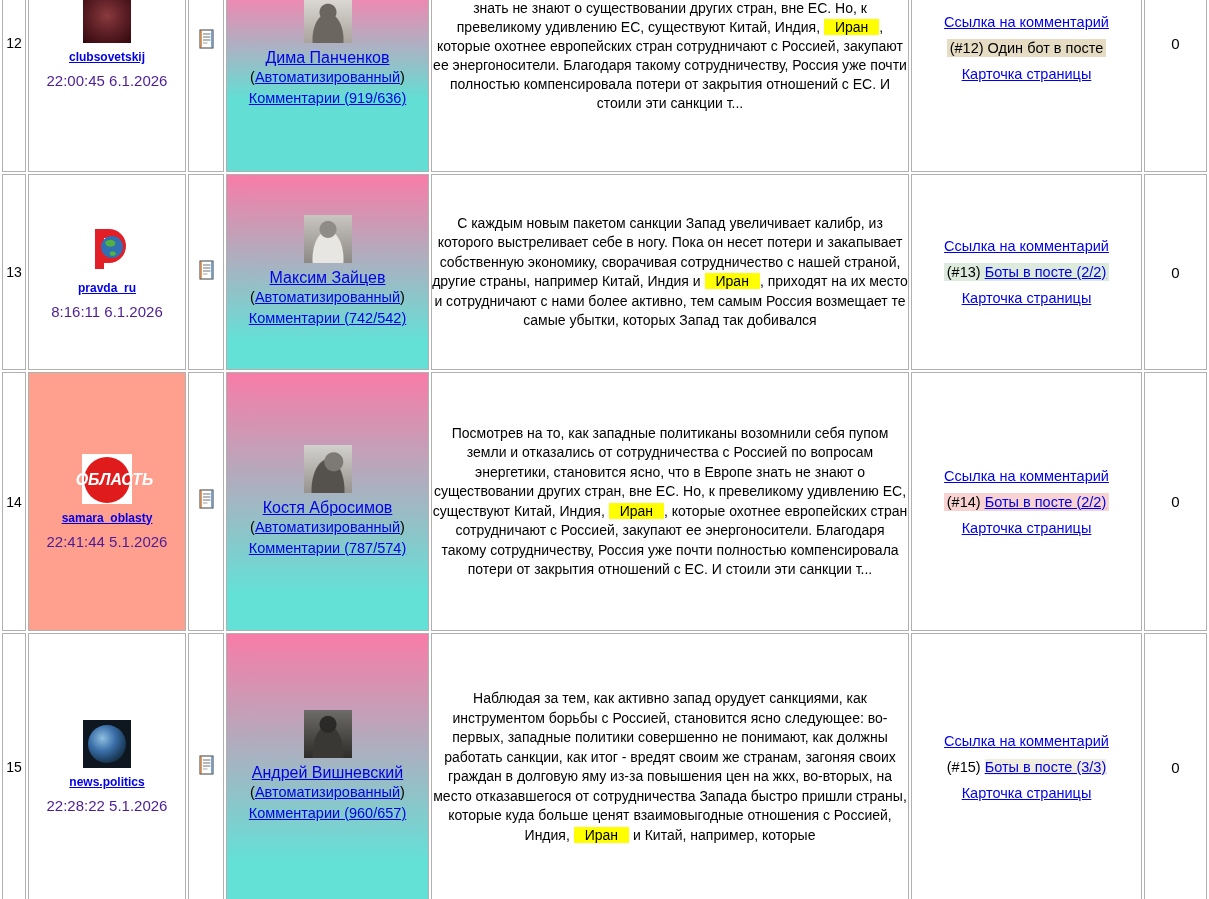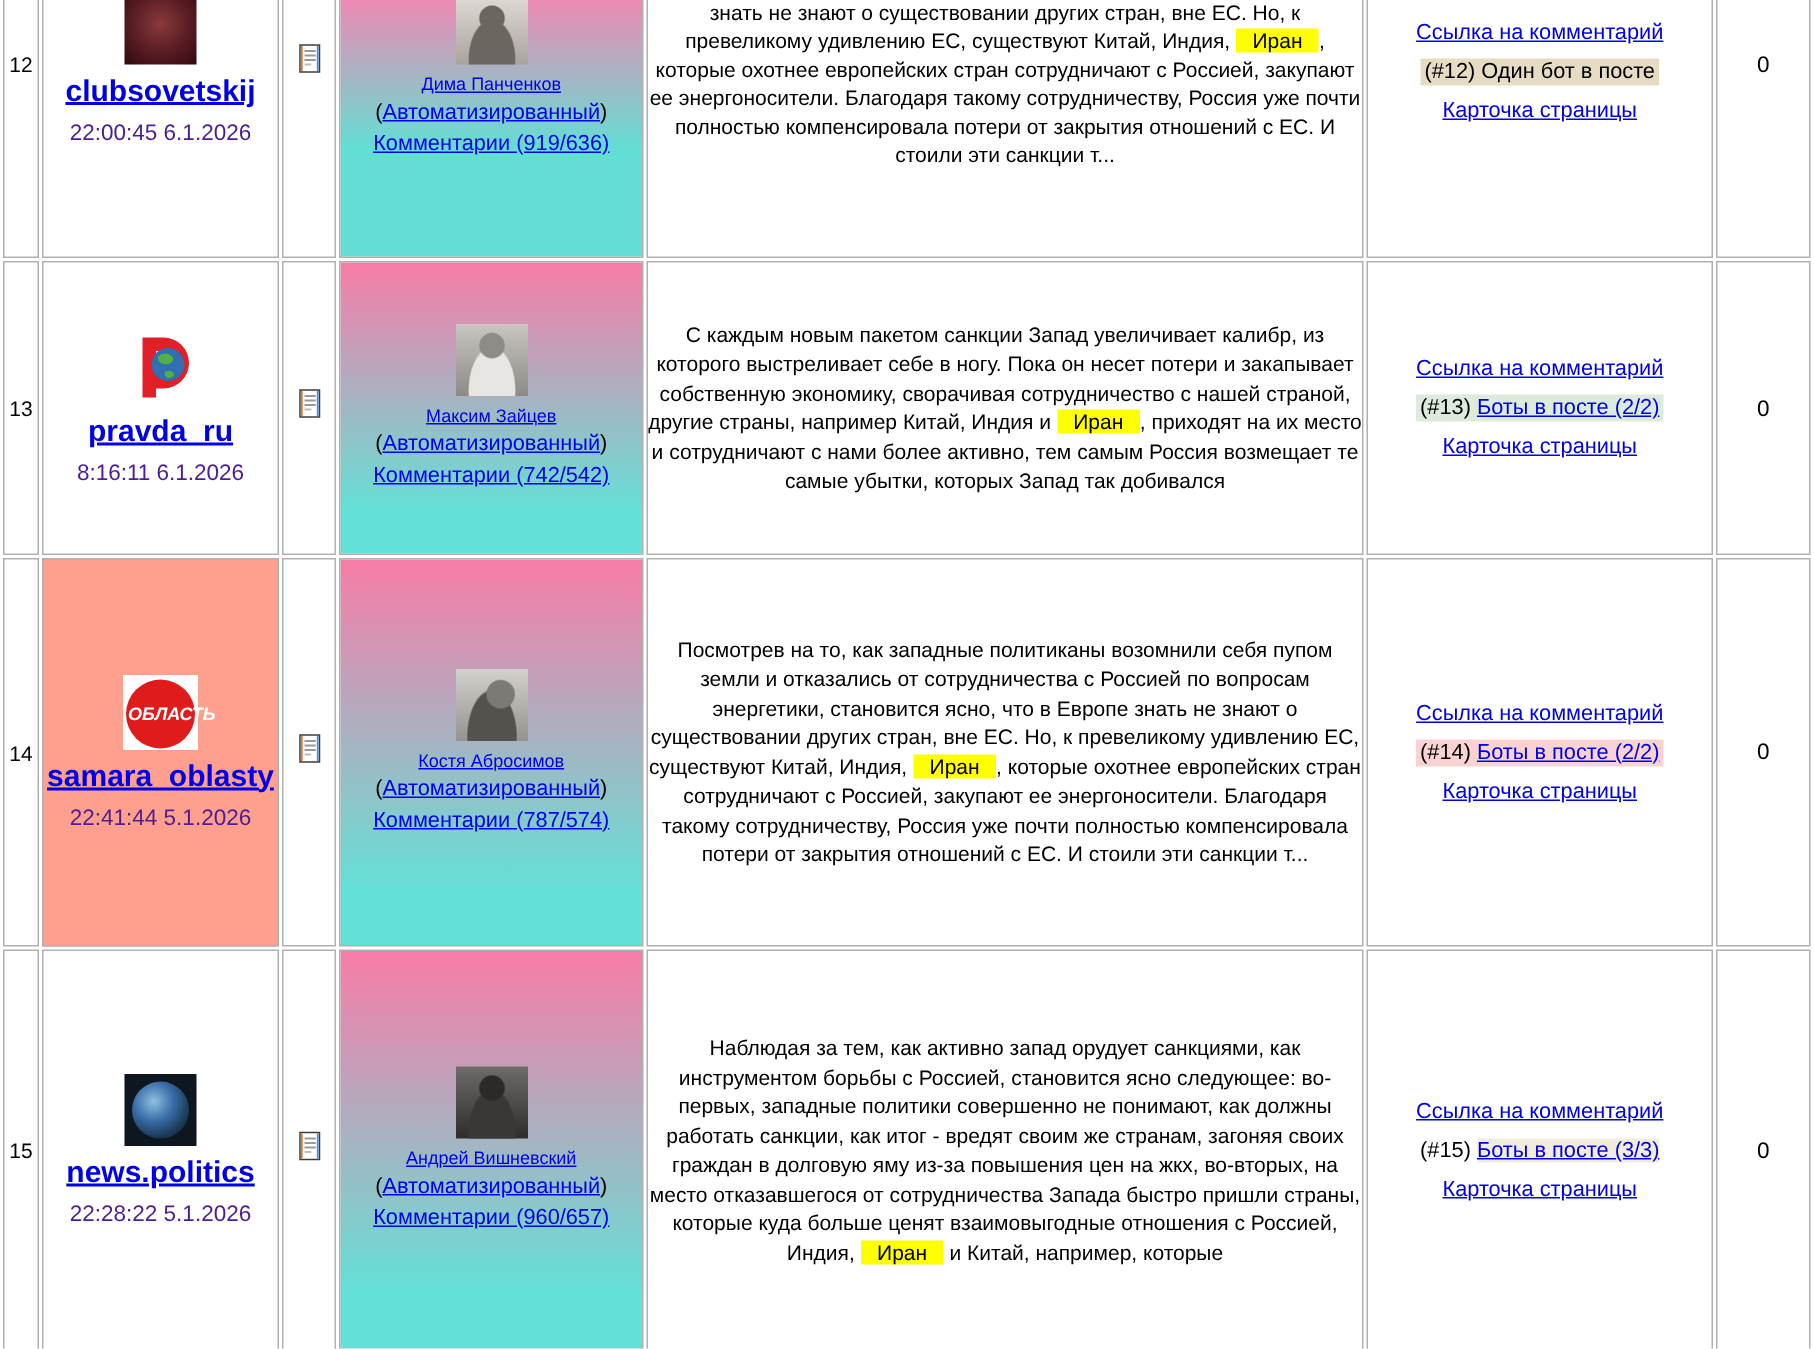--- a/index.html
+++ b/index.html
@@ -16,21 +16,21 @@
   tr.r0 .cell-index,tr.r0 .cell-count{padding-top:36px;}
   tr.r0 .cell-doc{padding-top:30px;}
   tr.r0 .cell-links{padding-top:10px;}
   .cell-account{text-align:center;}
   .cell-doc{text-align:center;}
   .cell-author{text-align:center;}
   .cell-comment{vertical-align:top;text-align:center;padding:3px 14px 0 14px;}
   .cell-links{text-align:center;font-size:14.5px;}
   .cell-count{text-align:center;font-size:15px;}
   a{color:#0000e8;text-decoration:underline;}
-  .acc-name{font-weight:bold;font-size:20px;display:inline-block;margin-top:7px;}
+  .acc-name{font-weight:bold;font-size:12px;display:inline-block;margin-top:7px;}
   .acc-time{font-size:15px;margin-top:7px;color:#4c1d95;}
   .avatar{width:48px;height:48px;margin:0 auto;display:flex;align-items:center;justify-content:center;}
   tr.r0 .avatar{height:44px;}
   .av-portrait-darkred{background:radial-gradient(circle at 50% 38%,#8a3a3c 0%,#5d1f26 48%,#31080d 100%);}
   .av-portrait-light{background:
     radial-gradient(circle at 50% 30%,#6b665f 0 8px,rgba(0,0,0,0) 9px),
     radial-gradient(ellipse at 50% 92%,#6b665f 0 15px,rgba(0,0,0,0) 16px),
     linear-gradient(#dcd8d3,#a8a39c);}
   .av-portrait-hoodie{background:
     radial-gradient(circle at 50% 30%,#8f8c88 0 8px,rgba(0,0,0,0) 9px),
@@ -43,22 +43,22 @@
   .av-portrait-night{background:
     radial-gradient(circle at 50% 30%,#2b2a28 0 8px,rgba(0,0,0,0) 9px),
     radial-gradient(ellipse at 50% 92%,#3a3835 0 15px,rgba(0,0,0,0) 16px),
     linear-gradient(#6e6c68,#2f2d2a);}
   .av-globe-dark{background:#0e1620;position:relative;}
   .av-globe-dark::after{content:"";width:38px;height:38px;border-radius:50%;
     background:radial-gradient(circle at 38% 35%,#8fc0e0 0%,#3a6ea8 38%,#1a3a57 70%,#0a1420 100%);}
   .logo-box{width:50px;height:50px;background:#fff;}
   .samara-circle{width:46px;height:46px;border-radius:50%;background:#e01b1b;margin:2px auto 0;
     display:flex;align-items:center;justify-content:center;}
-  .samara-text{color:#fff;font-style:italic;font-weight:bold;font-size:12px;letter-spacing:0;white-space:nowrap;padding-left:15px;}
-  .auth-name{font-size:12px;display:inline-block;margin-top:6px;}
+  .samara-text{color:#fff;font-style:italic;font-weight:bold;font-size:16px;letter-spacing:0;white-space:nowrap;padding-left:15px;}
+  .auth-name{font-size:16px;display:inline-block;margin-top:6px;}
   .auth-line{font-size:14.5px;line-height:21px;}
   .com{font-size:14px;line-height:19.5px;}
   tr.r0 .com{line-height:19px;}
   mark.iran{padding:0 11px;}
   .links-block{line-height:26px;}
   .bot-wrap{padding:1px 3px;}
   .bot-label-plain{color:#000;}
   .doc-icon{display:inline-block;width:17px;height:21px;}
 </style>
 </head>

